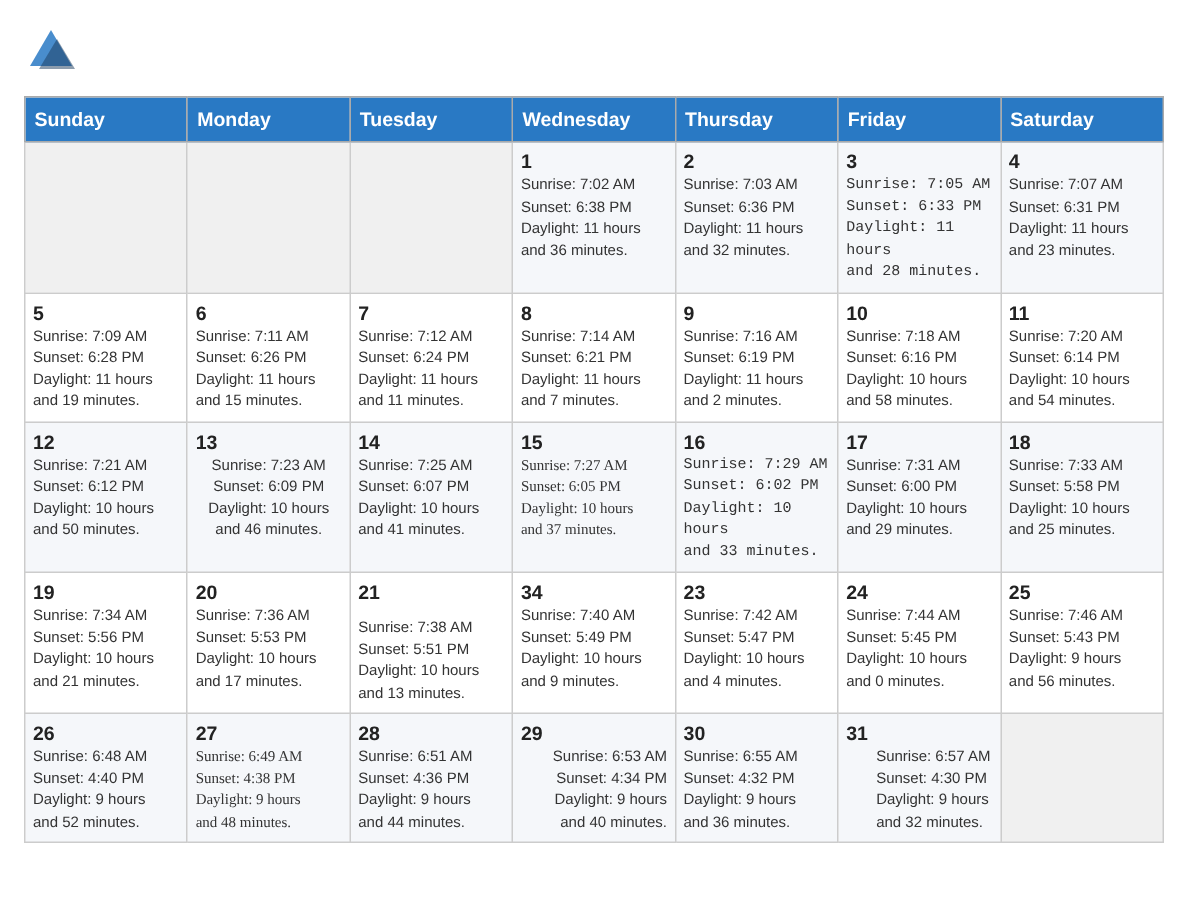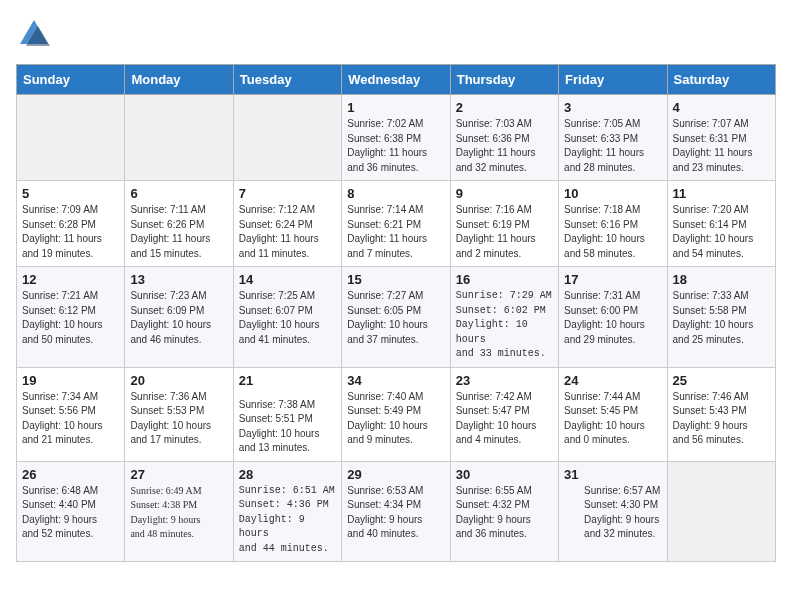--- a/index.html
+++ b/index.html
@@ -138,21 +138,21 @@
         </td>
         <td>
           <span class="day-num">2</span>
           <div class="day-info" style="white-space: pre-line;">Sunrise: 7:03 AM
 Sunset: 6:36 PM
 Daylight: 11 hours
 and 32 minutes.</div>
         </td>
         <td>
           <span class="day-num">3</span>
-          <div class="day-info" style="white-space: pre-line;">Sunrise: 7:05 AM
+          <div class="day-info" style="white-space: pre-line; font-family: Liberation Mono, monospace;">Sunrise: 7:05 AM
 Sunset: 6:33 PM
 Daylight: 11 hours
 and 28 minutes.</div>
         </td>
         <td>
           <span class="day-num">4</span>
           <div class="day-info" style="white-space: pre-line;">Sunrise: 7:07 AM
 Sunset: 6:31 PM
 Daylight: 11 hours
 and 23 minutes.</div>
@@ -212,35 +212,35 @@
       <tr>
         <td>
           <span class="day-num">12</span>
           <div class="day-info" style="white-space: pre-line;">Sunrise: 7:21 AM
 Sunset: 6:12 PM
 Daylight: 10 hours
 and 50 minutes.</div>
         </td>
         <td>
           <span class="day-num">13</span>
-          <div class="day-info" style="white-space: pre-line;">Sunrise: 7:23 AM
+          <div class="day-info" style="white-space: pre-line; text-align: center;">Sunrise: 7:23 AM
 Sunset: 6:09 PM
 Daylight: 10 hours
 and 46 minutes.</div>
         </td>
         <td>
           <span class="day-num">14</span>
           <div class="day-info" style="white-space: pre-line;">Sunrise: 7:25 AM
 Sunset: 6:07 PM
 Daylight: 10 hours
 and 41 minutes.</div>
         </td>
         <td>
           <span class="day-num">15</span>
-          <div class="day-info" style="white-space: pre-line;">Sunrise: 7:27 AM
+          <div class="day-info" style="white-space: pre-line; font-family: Liberation Serif, serif;">Sunrise: 7:27 AM
 Sunset: 6:05 PM
 Daylight: 10 hours
 and 37 minutes.</div>
         </td>
         <td>
           <span class="day-num">16</span>
           <div class="day-info" style="white-space: pre-line; font-family: Liberation Mono, monospace;">Sunrise: 7:29 AM
 Sunset: 6:02 PM
 Daylight: 10 hours
 and 33 minutes.</div>
@@ -321,28 +321,28 @@
         </td>
         <td>
           <span class="day-num">27</span>
           <div class="day-info" style="white-space: pre-line; font-family: Liberation Serif, serif;">Sunrise: 6:49 AM
 Sunset: 4:38 PM
 Daylight: 9 hours
 and 48 minutes.</div>
         </td>
         <td>
           <span class="day-num">28</span>
-          <div class="day-info" style="white-space: pre-line; font-family: Liberation Mono, monospace;">Sunrise: 6:51 AM
+          <div class="day-info" style="white-space: pre-line;">Sunrise: 6:51 AM
 Sunset: 4:36 PM
 Daylight: 9 hours
 and 44 minutes.</div>
         </td>
         <td>
           <span class="day-num">29</span>
-          <div class="day-info" style="white-space: pre-line;">Sunrise: 6:53 AM
+          <div class="day-info" style="white-space: pre-line; text-align: right;">Sunrise: 6:53 AM
 Sunset: 4:34 PM
 Daylight: 9 hours
 and 40 minutes.</div>
         </td>
         <td>
           <span class="day-num">30</span>
           <div class="day-info" style="white-space: pre-line;">Sunrise: 6:55 AM
 Sunset: 4:32 PM
 Daylight: 9 hours
 and 36 minutes.</div>

